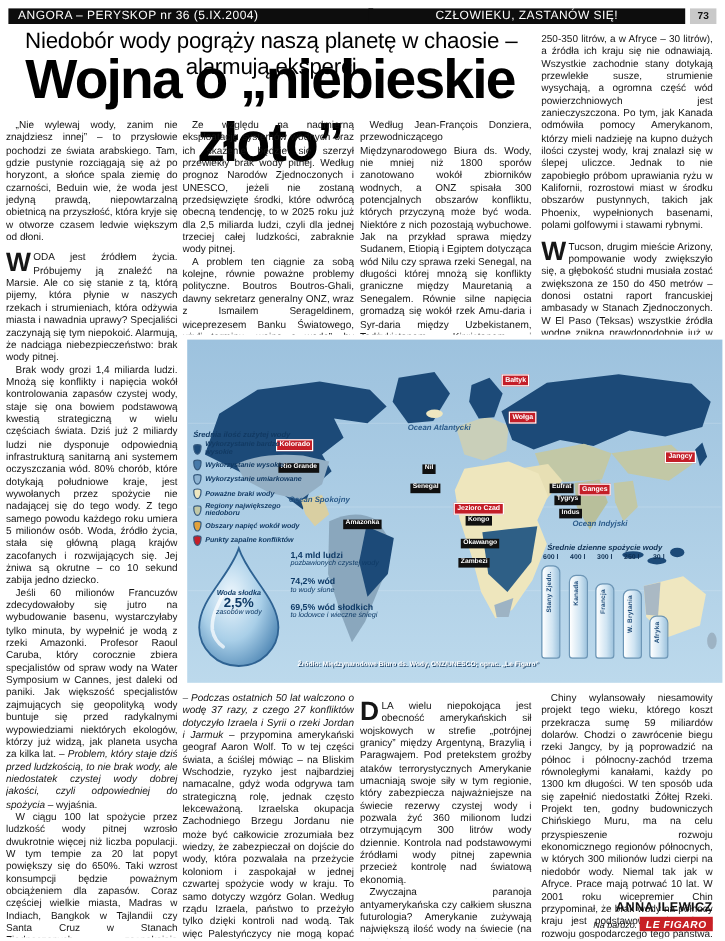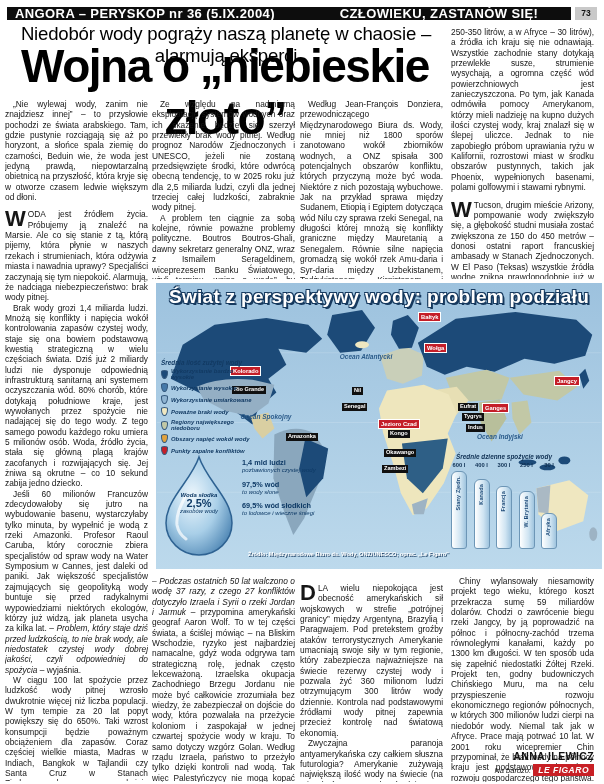--- a/index.html
+++ b/index.html
@@ -1,20 +1,20 @@
 <!DOCTYPE html>
 <html><head>
 <meta charset="utf-8">
 <style>
   html,body{margin:0;padding:0;background:#ffffff;}
   body{width:604px;height:784px;position:relative;overflow:hidden;
        font-family:"Liberation Sans","DejaVu Sans",sans-serif;color:#111;}
   .abs{position:absolute;}
   
-  .hbar{height:13px;background:#0d0d0d;color:#fff;font-size:13px;font-weight:bold;
+  .hbar{height:13px;background:#0d0d0d;color:#fff;font-size:10px;font-weight:normal;
         letter-spacing:.4px;line-height:13px;}
   #mast{left:7px;top:7px;width:296px;padding-left:8px;}
   #banner{left:307px;top:7px;width:264px;text-align:center;}
   #pagebox{left:575px;top:7px;width:22px;height:13px;background:#c9c9c9;color:#111;
            font-size:8.5px;font-weight:bold;line-height:13px;text-align:center;}
   
   #kicker{left:4px;top:23px;width:444px;font-size:18.6px;letter-spacing:-.2px;color:#000;text-align:center;}
   #headline{left:0px;top:40px;width:450px;font-size:46px;font-weight:bold;letter-spacing:-1.5px;
             text-align:center;line-height:52px;color:#000;}
   
@@ -168,21 +168,20 @@
     <ellipse cx="392" cy="185" rx="8" ry="3" fill="#1c4a78"></ellipse>
     <ellipse cx="409" cy="178" rx="6" ry="4" fill="#1c4a78"></ellipse>
 
     <path d="M424,92 L430,86 L434,98 L428,106 Z" fill="#1c4a78"></path>
 
     <path d="M381,206 L414,198 L433,213 L428,239 L401,249 L383,232 Z" fill="#efe7c0"></path>
     <path d="M381,206 L395,203 L393,231 L383,230 Z" fill="#aab9c4"></path>
     <ellipse cx="438" cy="252" rx="4" ry="7" fill="#9db3c4"></ellipse>
   </svg>
 
-  <div class="abs" id="maptitle">Świat z perspektywy wody: problem podziału</div>
 
   <div class="abs ocean" style="left:180px;top:70px;width:60px;">Ocean Atlantycki</div>
   <div class="abs ocean" style="left:82px;top:130px;width:56px;">Ocean Spokojny</div>
   <div class="abs ocean" style="left:316px;top:150px;width:56px;">Ocean Indyjski</div>
 
   <div class="abs redlab" style="left:74px;top:83px;">Kolorado</div>
   <div class="abs redlab" style="left:262px;top:29px;">Bałtyk</div>
   <div class="abs redlab" style="left:268px;top:60px;">Wołga</div>
   <div class="abs redlab" style="left:398px;top:93px;">Jangcy</div>
   <div class="abs redlab" style="left:222px;top:136px;">Jezioro Czad</div>
@@ -249,21 +248,21 @@
     <div class="s2">2,5%</div>
     <div class="s3">zasobów wody</div>
   </div>
 
   <div class="abs" id="stats">
     <div class="stat">
       <div class="v">1,4 mld ludzi</div>
       <div class="l">pozbawionych czystej wody</div>
     </div>
     <div class="stat">
-      <div class="v">97,5% wód</div>
+      <div class="v">74,2% wód</div>
       <div class="l">to wody słone</div>
     </div>
     <div class="stat">
       <div class="v">69,5% wód słodkich</div>
       <div class="l">to lodowce i wieczne śniegi</div>
     </div>
   </div>
 
   <div class="abs" id="bott">
     <div class="bt">Średnie dzienne spożycie wody</div>

